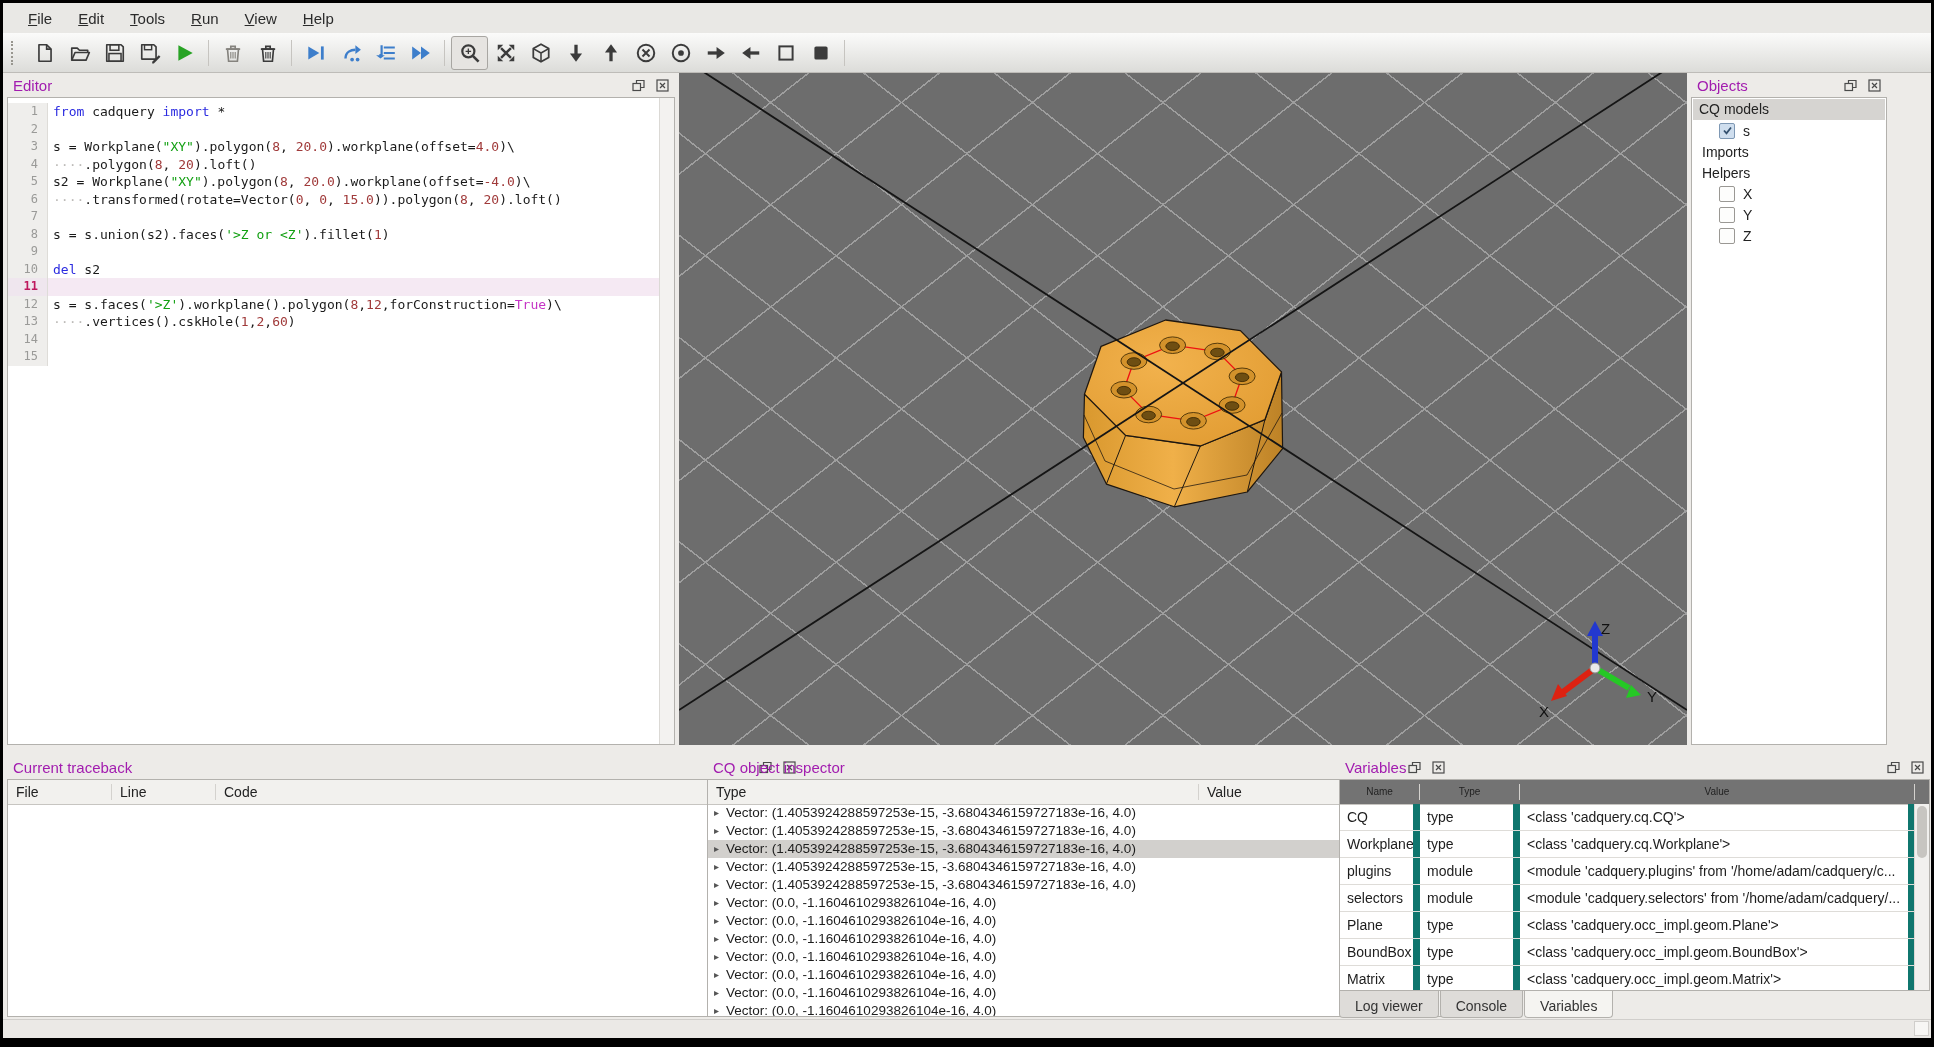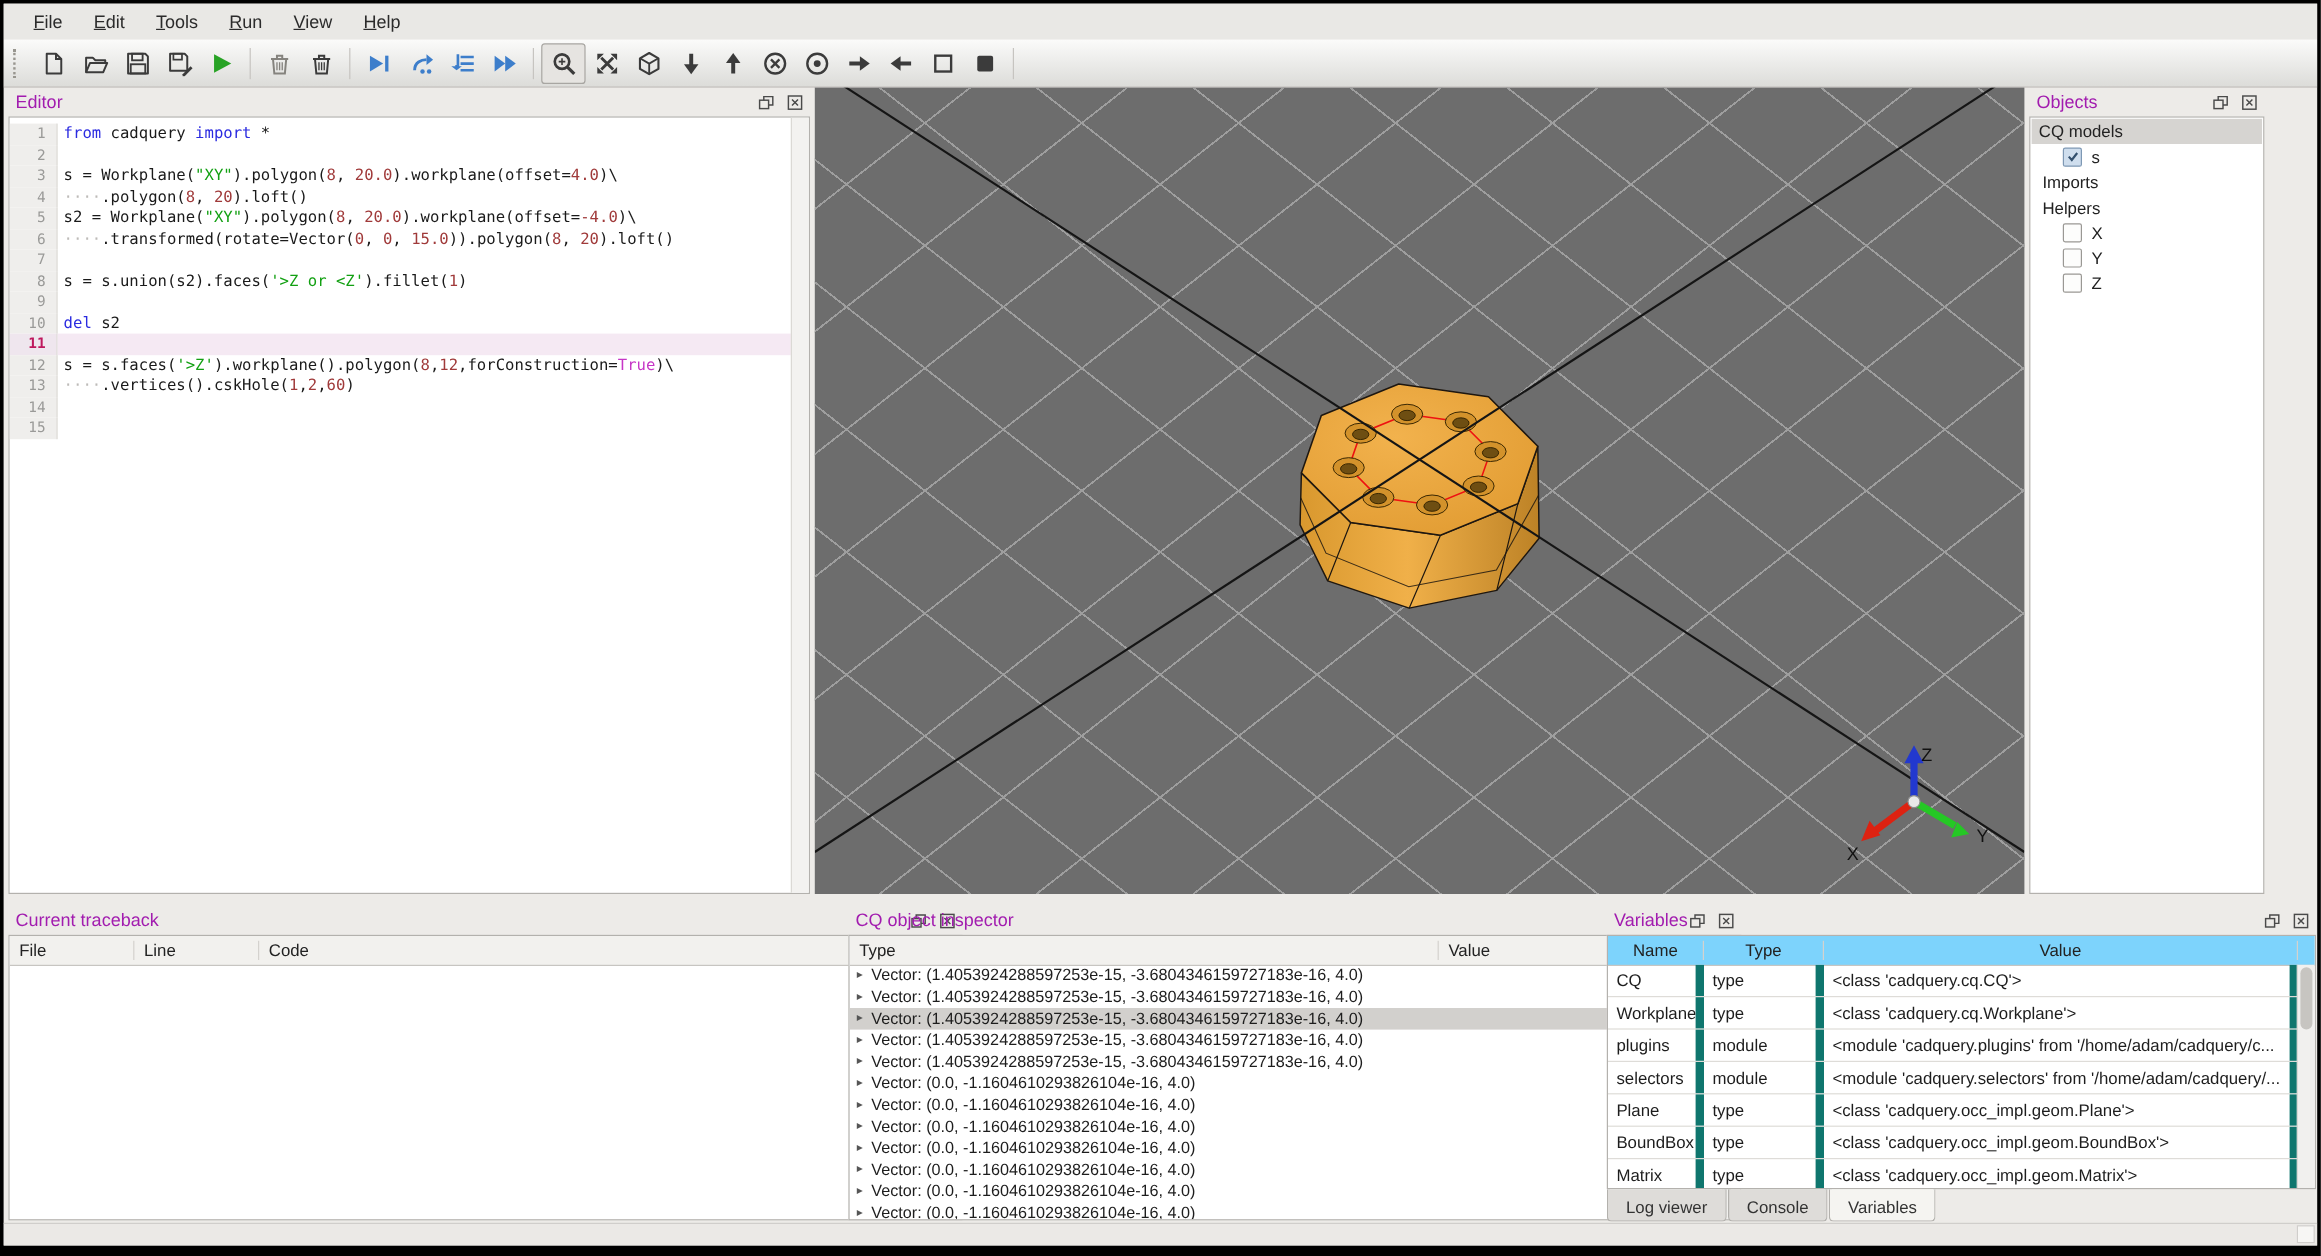--- a/index.html
+++ b/index.html
@@ -61,21 +61,21 @@
   .tbl-header{display:flex;height:24px;align-items:center;background:#f2f1ee;border-bottom:1px solid #c7c5c1;font-size:14px;color:#222;}
   .tbl-header .hcell{padding-left:8px;border-right:1px solid #d4d2ce;height:16px;line-height:16px;}
 
   .insp-rows{position:absolute;left:0;right:14px;top:24px;bottom:0;overflow:hidden;}
   .insp-row{height:18px;line-height:18px;font-size:13.5px;color:#1d1d1d;white-space:nowrap;display:flex;align-items:center;padding-left:6px;}
   .insp-row .arrow{color:#555;font-size:10px;margin-right:7px;}
   .insp-row.selected{background:#d2d0cd;}
   .vscroll{position:absolute;right:0;top:24px;bottom:0;width:14px;background:#f1f0ee;border-left:1px solid #dbd9d5;}
   .vthumb{position:absolute;left:2px;right:2px;background:#c7c5c1;border-radius:5px;}
 
-  .vars-header{display:grid;grid-template-columns:80px 100px 1fr 14px;height:24px;background:#7dd3fc;border-bottom:1px solid #c7c5c1;font-size:14px;color:#222;align-items:center;text-align:center;}
+  .vars-header{display:grid;grid-template-columns:80px 100px 1fr 14px;height:24px;background:#737373;border-bottom:1px solid #c7c5c1;font-size:10px;color:#222;align-items:center;text-align:center;}
   .vars-header .hcell{border-right:1px solid #d4d2ce;height:16px;line-height:16px;}
   #vars-rows{position:absolute;left:0;right:14px;top:24px;bottom:0;overflow:hidden;}
   .var-row{display:grid;grid-template-columns:80px 100px 1fr;height:26px;line-height:26px;border-bottom:1px solid #dedcd8;font-size:14px;color:#1d1d1d;white-space:nowrap;}
   .var-row div{padding-left:7px;border-right:7px solid #0f766e;overflow:hidden;}
 
   
   .tabs{position:absolute;left:1336px;top:988px;height:27px;display:flex;align-items:stretch;gap:1px;}
   .tab{padding:3px 15px 0 15px;font-size:14px;color:#333;background:#dedcd9;border:1px solid #b3b1ad;border-top:none;border-radius:0 0 4px 4px;display:flex;align-items:center;}
   .tab.active{background:#f5f4f1;font-weight:normal;}
   .statusbar{position:absolute;left:0;right:0;top:1016px;bottom:0;background:#ebe9e6;border-top:1px solid #d0cecb;}

